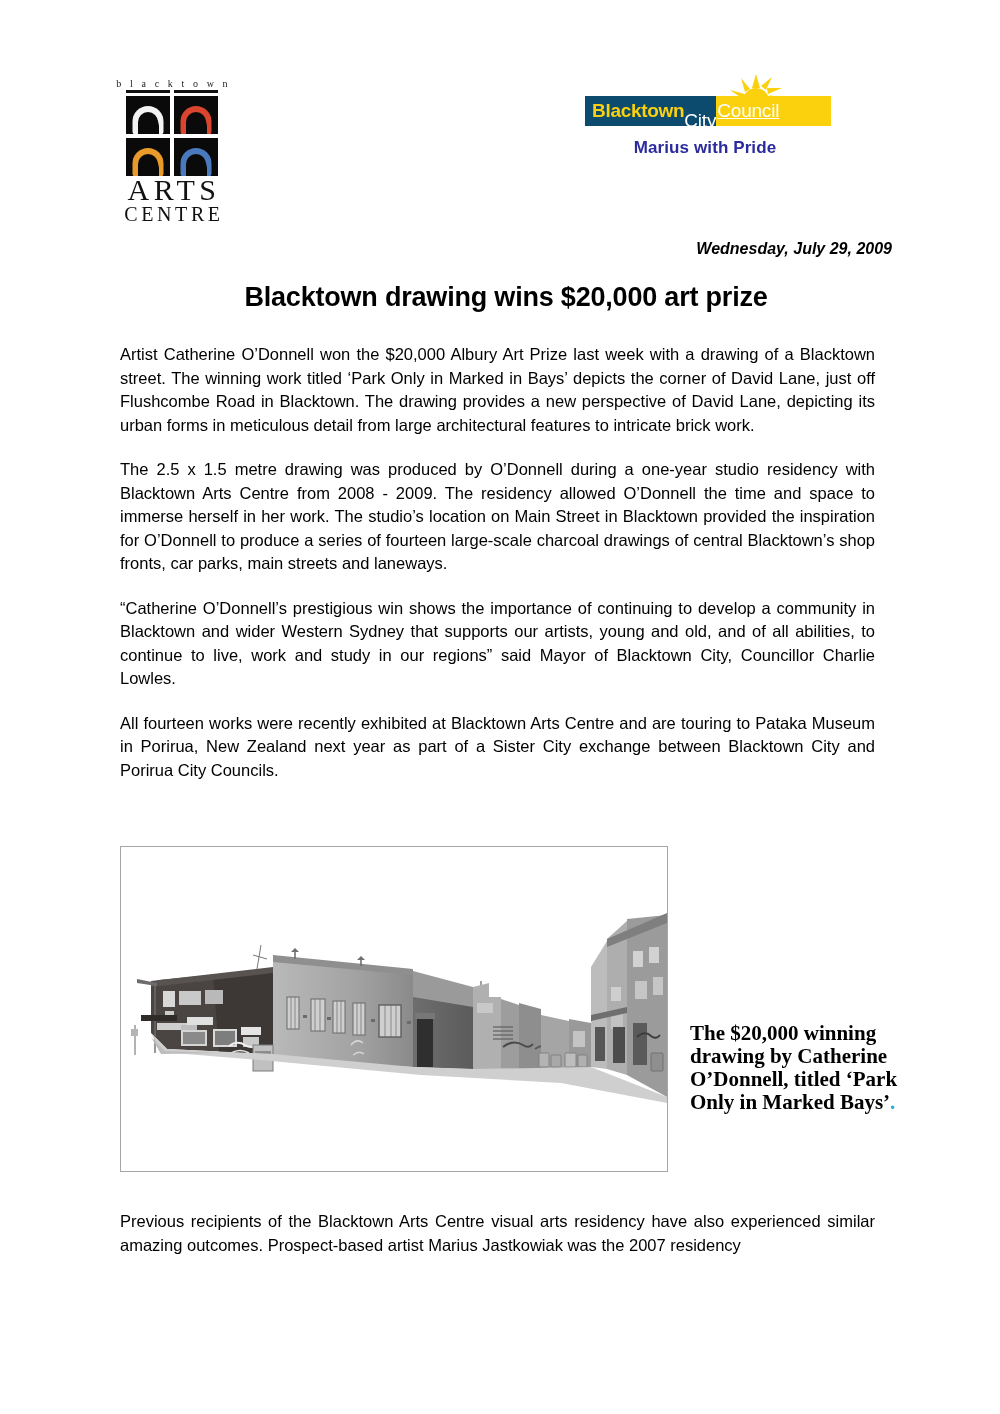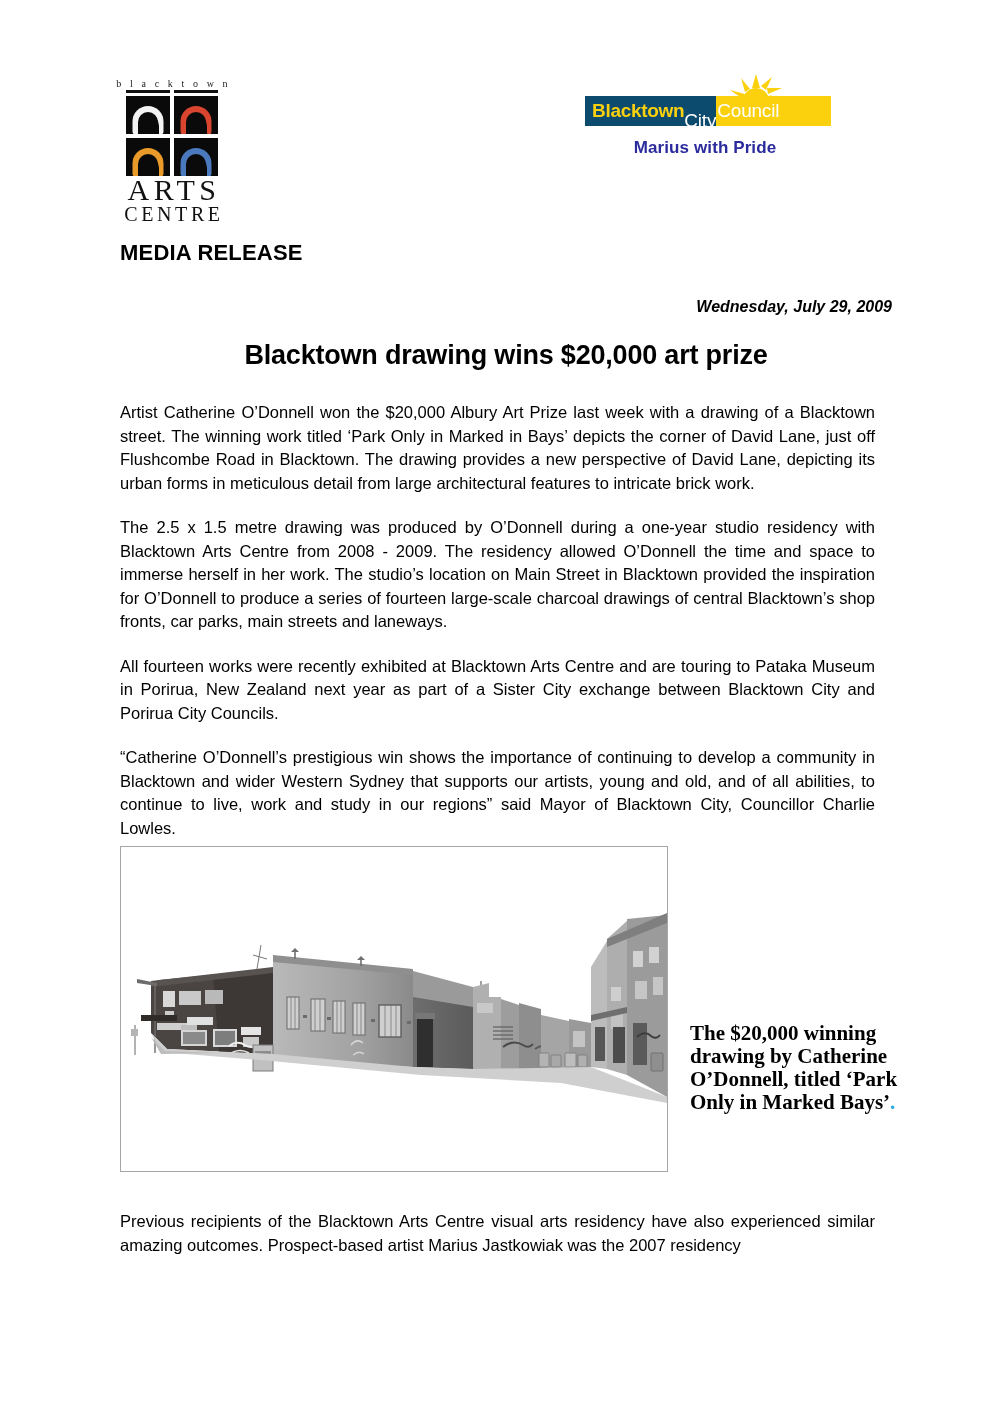--- a/index.html
+++ b/index.html
@@ -152,20 +152,21 @@
   .c-city {
     color: #ffffff;
     font-size: 19px;
     letter-spacing: -0.2px;
     margin-top: 20px;
   }
   .c-council {
     color: #ffffff;
     font-size: 19px;
     letter-spacing: -0.2px;
+    text-decoration: underline;
   }
   .sunburst {
     position: absolute;
     left: 143px;
     top: -22px;
     width: 56px;
     height: 46px;
     z-index: 1;
   }
   .council-tagline {
@@ -316,28 +317,27 @@
       <div class="council-yellow">
         <span class="c-council">Council</span>
       </div>
     </div>
     <div class="council-tagline">Marius with Pride</div>
   </div>
 
 </div>
 
 <div class="doc">
-  <h1 class="media-release">MEDIA RELEASE</h1>
   <div class="date-line">Wednesday, July 29, 2009</div>
   <h2 class="headline">Blacktown drawing wins $20,000 art prize</h2>
 
   <p class="para">Artist Catherine O’Donnell won the $20,000 Albury Art Prize last week with a drawing of a Blacktown street. The winning work titled ‘Park Only in Marked in Bays’ depicts the corner of David Lane, just off Flushcombe Road in Blacktown. The drawing provides a new perspective of David Lane, depicting its urban forms in meticulous detail from large architectural features to intricate brick work.</p>
   <p class="para">The 2.5 x 1.5 metre drawing was produced by O’Donnell during a one-year studio residency with Blacktown Arts Centre from 2008 - 2009. The residency allowed O’Donnell the time and space to immerse herself in her work. The studio’s location on Main Street in Blacktown provided the inspiration for O’Donnell to produce a series of fourteen large-scale charcoal drawings of central Blacktown’s shop fronts, car parks, main streets and laneways.</p>
+  <p class="para">“Catherine O’Donnell’s prestigious win shows the importance of continuing to develop a community in Blacktown and wider Western Sydney that supports our artists, young and old, and of all abilities, to continue to live, work and study in our regions” said Mayor of Blacktown City, Councillor Charlie Lowles.</p>
   <p class="para">All fourteen works were recently exhibited at Blacktown Arts Centre and are touring to Pataka Museum in Porirua, New Zealand next year as part of a Sister City exchange between Blacktown City and Porirua City Councils.</p>
-  <p class="para">“Catherine O’Donnell’s prestigious win shows the importance of continuing to develop a community in Blacktown and wider Western Sydney that supports our artists, young and old, and of all abilities, to continue to live, work and study in our regions” said Mayor of Blacktown City, Councillor Charlie Lowles.</p>
 </div>
 
 <div class="figure-row">
   <div class="figure-frame">
     <svg class="artwork" viewBox="0 0 546 324">
       <rect x="0" y="0" width="546" height="324" fill="#ffffff"></rect>
       <defs>
         <linearGradient id="gRender" x1="0" y1="0" x2="1" y2="0">
           <stop offset="0" stop-color="#b9b9b9"></stop>
           <stop offset="0.6" stop-color="#a2a2a2"></stop>

